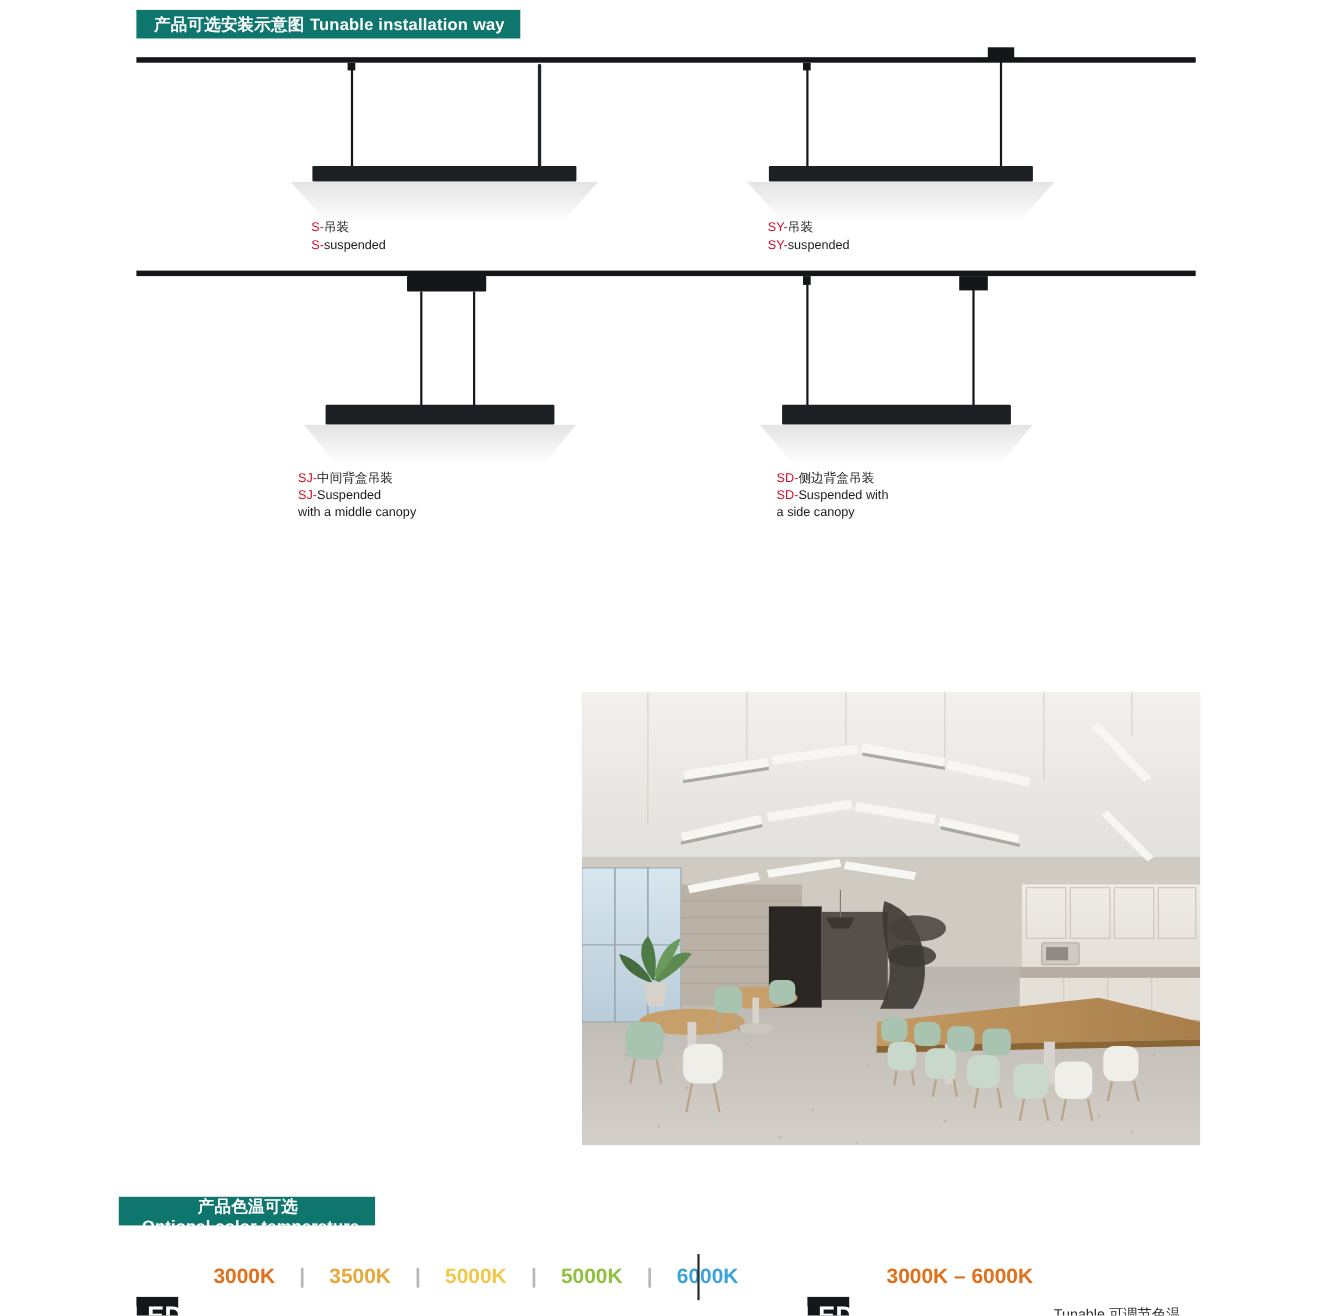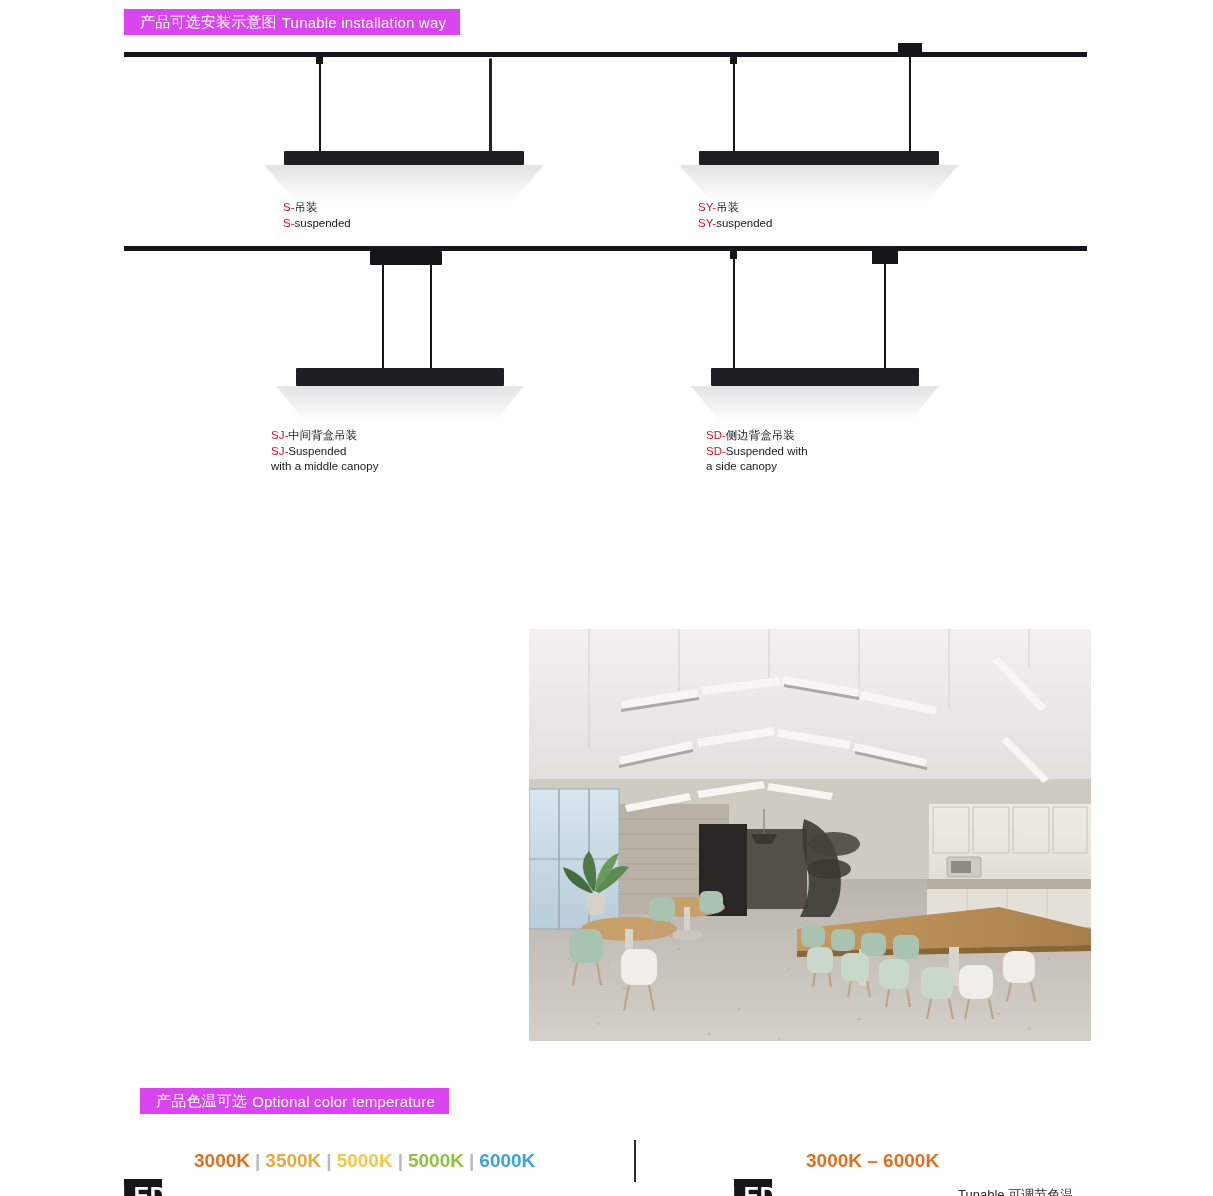--- a/index.html
+++ b/index.html
@@ -13,35 +13,35 @@
     height: 1196px;
     position: relative;
     font-family: "Liberation Sans", sans-serif;
     overflow: hidden;
   }
 
   
   .banner {
     position: absolute;
     height: 26px;
-    background: #d946ef;
+    background: #0f766e;
     display: flex;
     align-items: center;
     padding: 0 14px 0 16px;
     color: #ffffff;
     font-size: 15px;
-    font-weight: normal;
+    font-weight: bold;
     letter-spacing: .2px;
     white-space: nowrap;
   }
   .banner .cn { font-size: 15px; }
   .banner .en { font-size: 15px; margin-left: 5px; }
 
   #banner-install { left: 124px; top: 9px; }
-  #banner-cct { left: 140px; top: 1088px; }
+  #banner-cct { left: 108px; top: 1088px; flex-direction: column; }
 
   
   #install-area {
     position: absolute;
     left: 0; top: 40px;
     width: 1079px; height: 460px;
   }
 
   .ceiling {
     position: absolute;
@@ -114,21 +114,21 @@
     justify-content: center;
     width: 38px; height: 34px; margin-top: 36px;
   }
   .cct-list {
     position: absolute;
     font-weight: bold;
     font-size: 19px;
     white-space: nowrap;
     display: flex;
     align-items: center;
-    gap: 0px;
+    gap: 17px;
   }
   .cct-list span.sep { color: #b9b9b9; font-weight: bold; margin: 0 5px; }
   .divider-vert {
     position: absolute;
     width: 2px;
     background: #2b2b2b;
   }
   .tunable-range {
     position: absolute;
     font-weight: bold;

